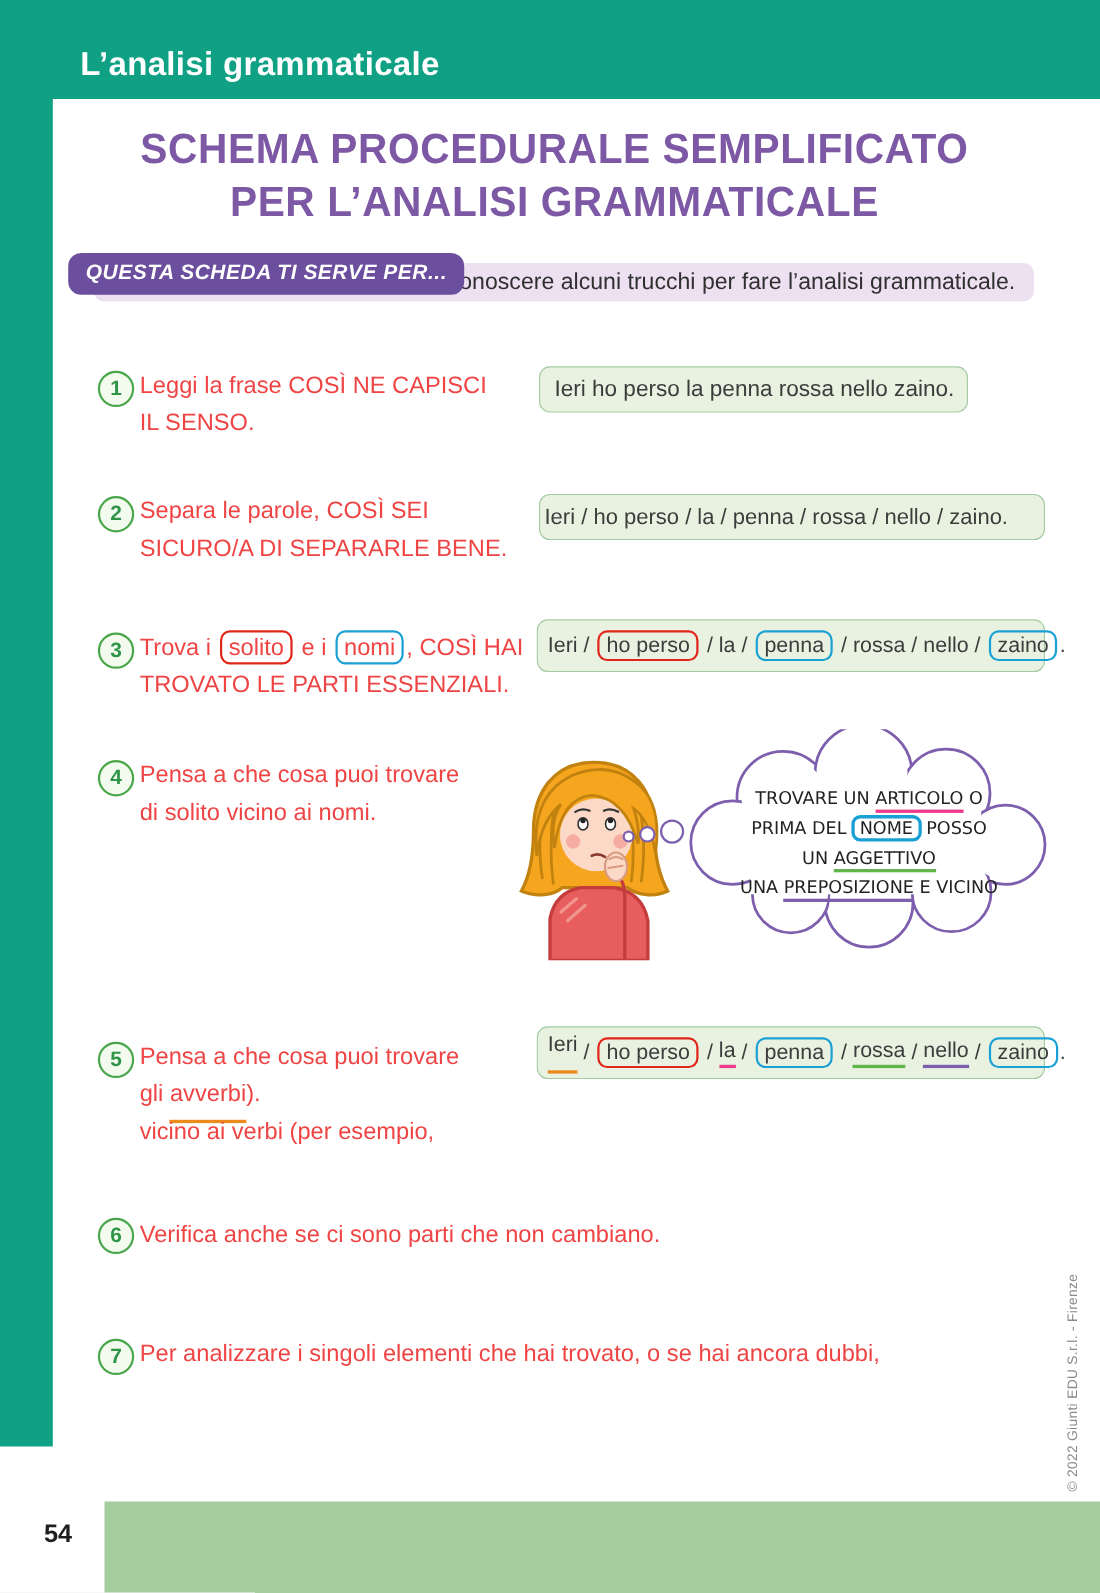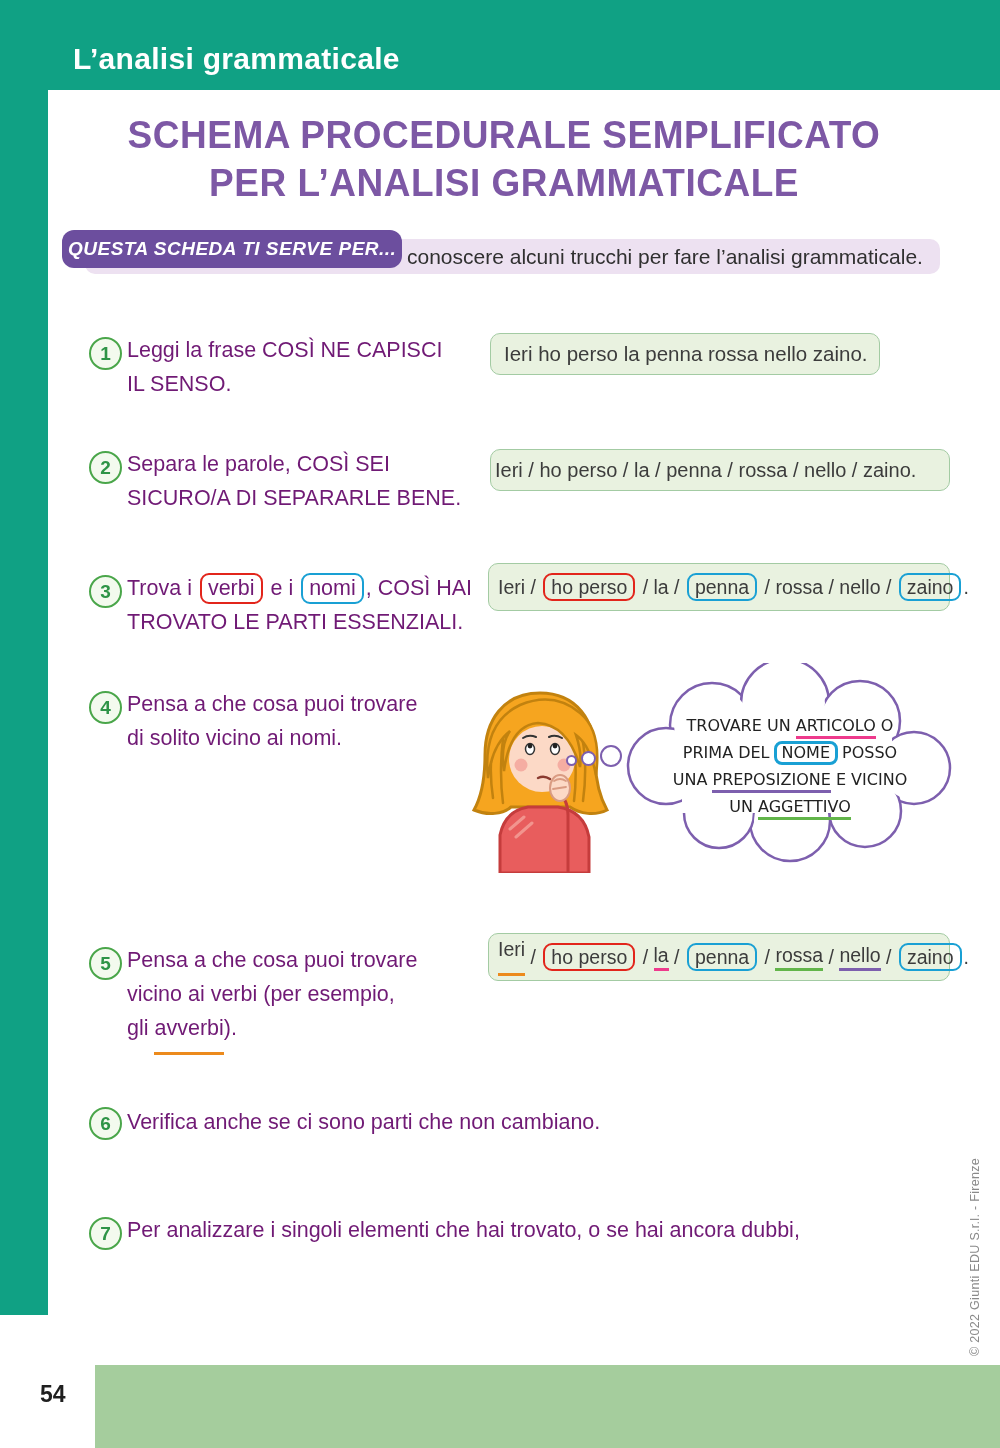--- a/index.html
+++ b/index.html
@@ -17,28 +17,28 @@
     letter-spacing:0.5px;transform:scaleY(1.04);transform-origin:top center;
   }
   .lavender-bar{
     position:absolute;left:85px;top:239px;width:855px;height:35px;border-radius:10px;
     background:var(--lavender,#ede1f1);
   }
   .lavender-text{position:absolute;left:322px;top:0;line-height:36px;font-size:21px;color:#303030;white-space:nowrap;}
   .badge{
     position:absolute;left:62px;top:230px;height:38px;border-radius:12px;
     background:var(--badge_purple,#6c4e9e);color:#fff;font-weight:bold;font-style:italic;
-    font-size:19px;line-height:38px;padding:0 6px;letter-spacing:0.5px;white-space:nowrap;
+    font-size:19px;line-height:38px;padding:0 16px;letter-spacing:0.5px;white-space:nowrap;
   }
   .step-circle{
     position:absolute;left:89px;width:29px;height:29px;border-radius:50%;
     border:2px solid var(--step_green,#4aa64a);background:#f3faee;
     color:var(--step_green_dark,#2e9447);font-weight:bold;font-size:19px;text-align:center;line-height:29px;
   }
-  .step-text{position:absolute;left:127px;font-size:21.5px;line-height:34px;color:#701a75;}
+  .step-text{position:absolute;left:127px;font-size:21.5px;line-height:34px;color:#ef4444;}
   .step-text div{white-space:nowrap;}
   .exbox{
     position:absolute;display:flex;align-items:center;
     background:var(--box_fill,#e9f2e0);border:1.5px solid var(--box_border,#a3cba3);
     border-radius:10px;color:#3c3c3c;box-sizing:border-box;
   }
   .exbox span{white-space:pre;}
   .pre{white-space:pre;}
   .mk-red{border:2.5px solid var(--red,#e2251b);border-radius:9px;padding:1px 6px;margin:0 2px;display:inline-block;line-height:1.15;}
   .mk-blue{border:2.5px solid var(--blue,#19a0d4);border-radius:9px;padding:1px 6px;margin:0 2px;display:inline-block;line-height:1.15;}
@@ -97,21 +97,21 @@
     <div>Separa le parole, COSÌ SEI</div>
     <div>SICURO/A DI SEPARARLE BENE.</div>
   </div>
   <div class="exbox" style="left:490px;top:449px;width:460px;height:42px;padding:0 4px;font-size:20px;">
     <span>Ieri / ho perso / la / penna / rossa / nello / zaino.</span>
   </div>
 
   <div class="step-circle" style="top:575px;">3</div>
   <div class="step-text" style="top:571px;">
     <div>
-      <span class="pre">Trova i </span><span class="mk-red">verbi</span><span class="pre"> e i </span><span class="mk-blue">nomi</span><span class="pre">, COSÌ HAI</span>
+      <span class="pre">Trova i </span><span class="mk-red">solito</span><span class="pre"> e i </span><span class="mk-blue">nomi</span><span class="pre">, COSÌ HAI</span>
     </div>
     <div>TROVATO LE PARTI ESSENZIALI.</div>
   </div>
   <div class="exbox" style="left:488px;top:563px;width:462px;height:48px;padding:16px 9px;font-size:19.5px;">
     <span>Ieri / </span>
       <span class="mk-red">ho perso</span>
       <span> / la / </span>
       <span class="mk-blue">penna</span>
       <span> / rossa / nello / </span>
       <span class="mk-blue">zaino</span>
@@ -172,34 +172,34 @@
     </g>
   </svg>
   <div class="cloud-text">
     <div>
       <span class="pre">TROVARE UN </span><span class="u-pink">ARTICOLO</span><span class="pre"> O</span>
     </div>
     <div>
       <span>PRIMA DEL</span><span class="mk-blue">NOME</span><span>POSSO</span>
     </div>
     <div>
+      <span class="pre">UN </span><span class="u-green">AGGETTIVO</span>
+    </div>
+    <div>
       <span class="pre">UNA </span><span class="u-purple">PREPOSIZIONE</span><span class="pre"> E VICINO</span>
-    </div>
-    <div>
-      <span class="pre">UN </span><span class="u-green">AGGETTIVO</span>
     </div>
   </div>
 
   <div class="step-circle" style="top:947px;">5</div>
   <div class="step-text" style="top:943px;">
     <div>Pensa a che cosa puoi trovare</div>
+    <div>
+      <span class="pre">gli </span><span class="u-orange">avverbi</span><span class="pre">).</span>
+    </div>
     <div>vicino ai verbi (per esempio,</div>
-    <div>
-      <span class="pre">gli </span><span class="u-orange">avverbi</span><span class="pre">).</span>
-    </div>
   </div>
   <div class="exbox" style="left:488px;top:933px;width:462px;height:48px;padding:0 9px;font-size:19.5px;">
     <span class="u-orange">Ieri</span>
       <span> / </span>
       <span class="mk-red">ho perso</span>
       <span> / </span>
       <span class="u-pink">la</span>
       <span> / </span>
       <span class="mk-blue">penna</span>
       <span> / </span>

